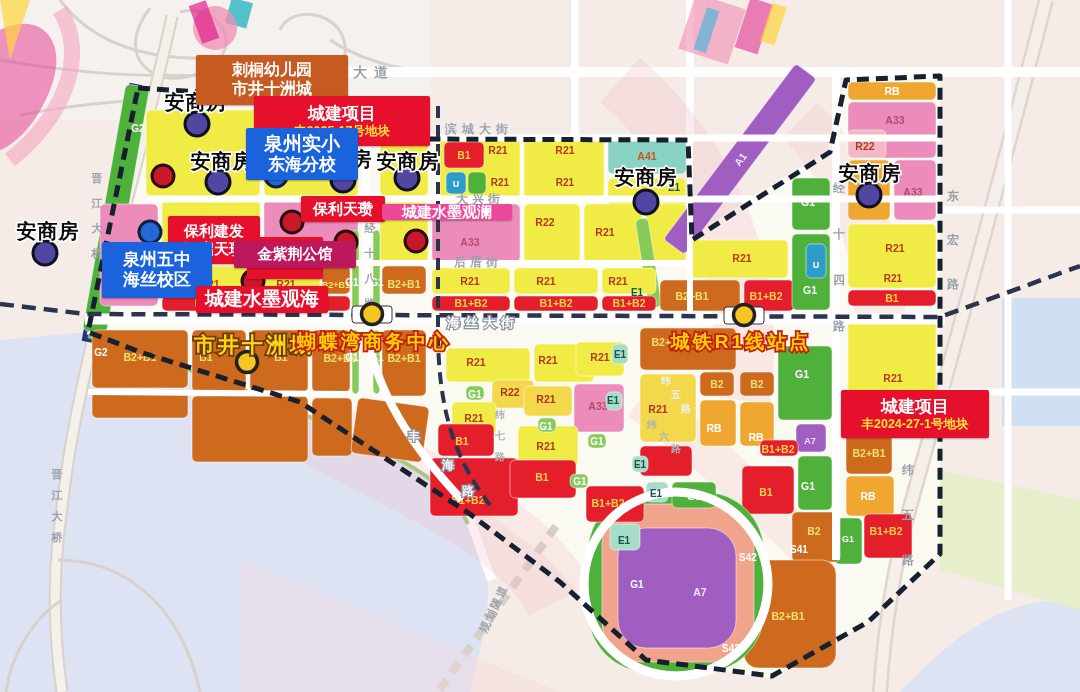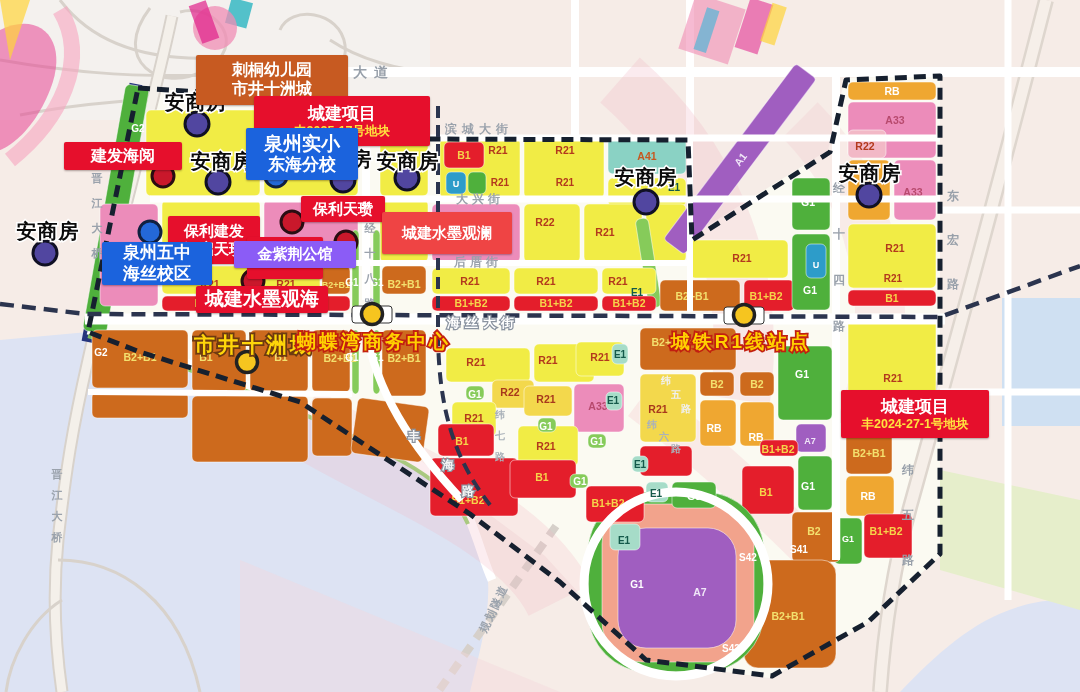--- a/index.html
+++ b/index.html
@@ -595,44 +595,41 @@
 
   <div id="callouts-layer">
       <div class="callout orange" style="left: 196px; top: 55px; width: 152px; height: 50px; background: rgb(199, 90, 33);">
         <div class="t" style="font-size: 16px;">刺桐幼儿园</div>
         <div class="t" style="font-size: 16px;">市井十洲城</div>
       </div>
       <div class="callout red" style="left: 254px; top: 96px; width: 176px; height: 50px; background: rgb(230, 15, 44);">
         <div class="t" style="font-size: 17px;">城建项目</div>
         <div class="sub">丰2025-17号地块</div>
       </div>
-      <div class="callout red" style="left: 64px; top: 142px; width: 118px; height: 28px; background: rgb(230, 15, 44);">
-        <div class="t" style="font-size: 16px;">建发海阅</div>
-      </div>
       <div class="callout blue" style="left: 246px; top: 128px; width: 112px; height: 52px; background: rgb(27, 99, 221);">
         <div class="t" style="font-size: 19px;">泉州实小</div>
         <div class="t" style="font-size: 17px;">东海分校</div>
       </div>
       <div class="callout red" style="left: 168px; top: 192px; width: 92px; height: 48px; background: rgb(230, 15, 44); margin-top: 24px;">
         <div class="t" style="font-size: 15px;">保利建发</div>
         <div class="t" style="font-size: 15px;">源启天瓒</div>
       </div>
       <div class="callout red" style="left: 247px; top: 200px; width: 76px; height: 42px; background: rgb(230, 15, 44); margin-top: 37px;">
         <div class="t" style="font-size: 15px;">瑞景湾</div>
       </div>
       <div class="callout red" style="left: 301px; top: 196px; width: 84px; height: 26px; background: rgb(230, 15, 44);">
         <div class="t" style="font-size: 15px;">保利天瓒</div>
       </div>
-      <div class="callout red" style="left: 382px; top: 203.5px; width: 130px; height: 42px; background: #ef4444; margin-top: 8px;">
+      <div class="callout red" style="left: 382px; top: 203.5px; width: 130px; height: 16px; background: #ec4899;">
         <div class="t" style="font-size: 15px;">城建水墨观澜</div>
       </div>
-      <div class="callout red" style="left: 234px; top: 240.5px; width: 122px; height: 27px; background: #8b5cf6;">
+      <div class="callout red" style="left: 234px; top: 240.5px; width: 122px; height: 27px; background: #be185d;">
         <div class="t" style="font-size: 15px;">金紫荆公馆</div>
       </div>
-      <div class="callout blue" style="left: 102px; top: 242px; width: 110px; height: 43px; background: rgb(27, 99, 221); text-align: right;">
+      <div class="callout blue" style="left: 102px; top: 242px; width: 110px; height: 56px; background: rgb(27, 99, 221); text-align: right;">
         <div class="t" style="font-size: 17px;">泉州五中</div>
         <div class="t" style="font-size: 17px;">海丝校区</div>
       </div>
       <div class="callout red" style="left: 196px; top: 285.5px; width: 132px; height: 27px; background: rgb(230, 15, 44);">
         <div class="t" style="font-size: 19px;">城建水墨观海</div>
       </div>
       <div class="callout red" style="left: 841px; top: 390px; width: 148px; height: 48px; background: rgb(230, 15, 44);">
         <div class="t" style="font-size: 17px;">城建项目</div>
         <div class="sub">丰2024-27-1号地块</div>
       </div>

